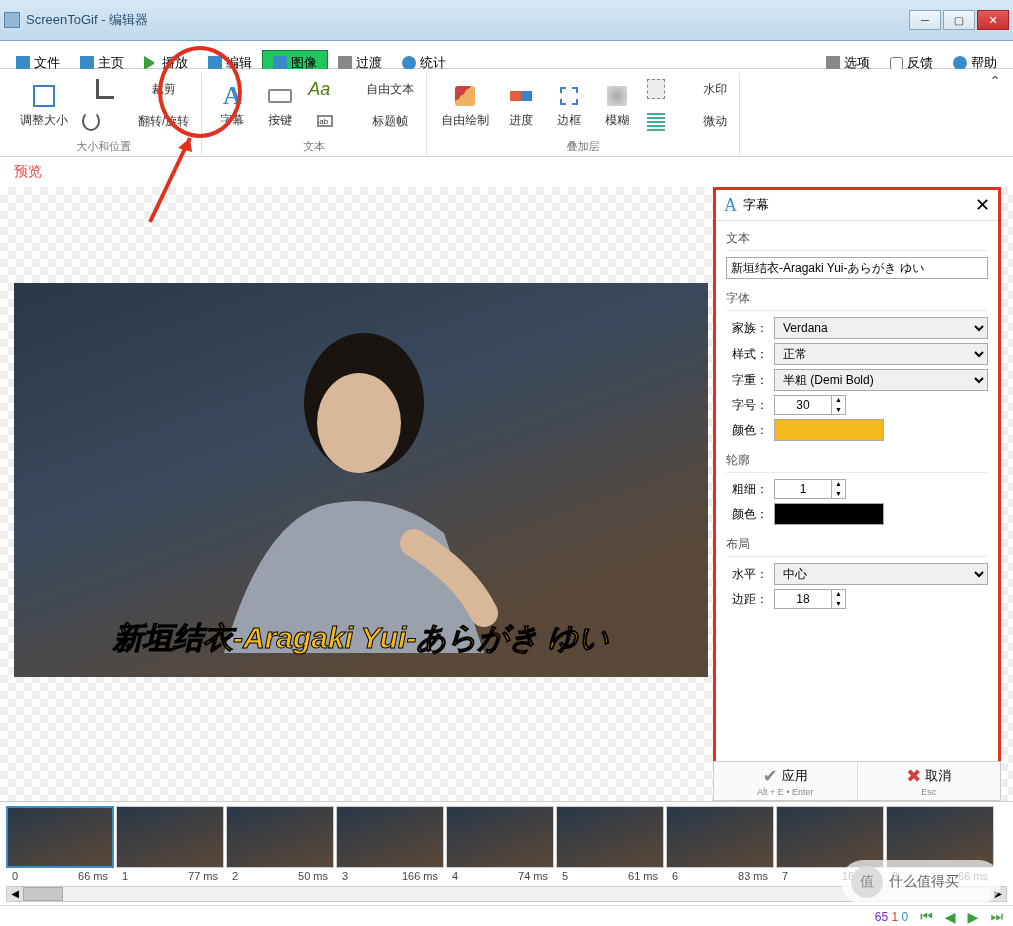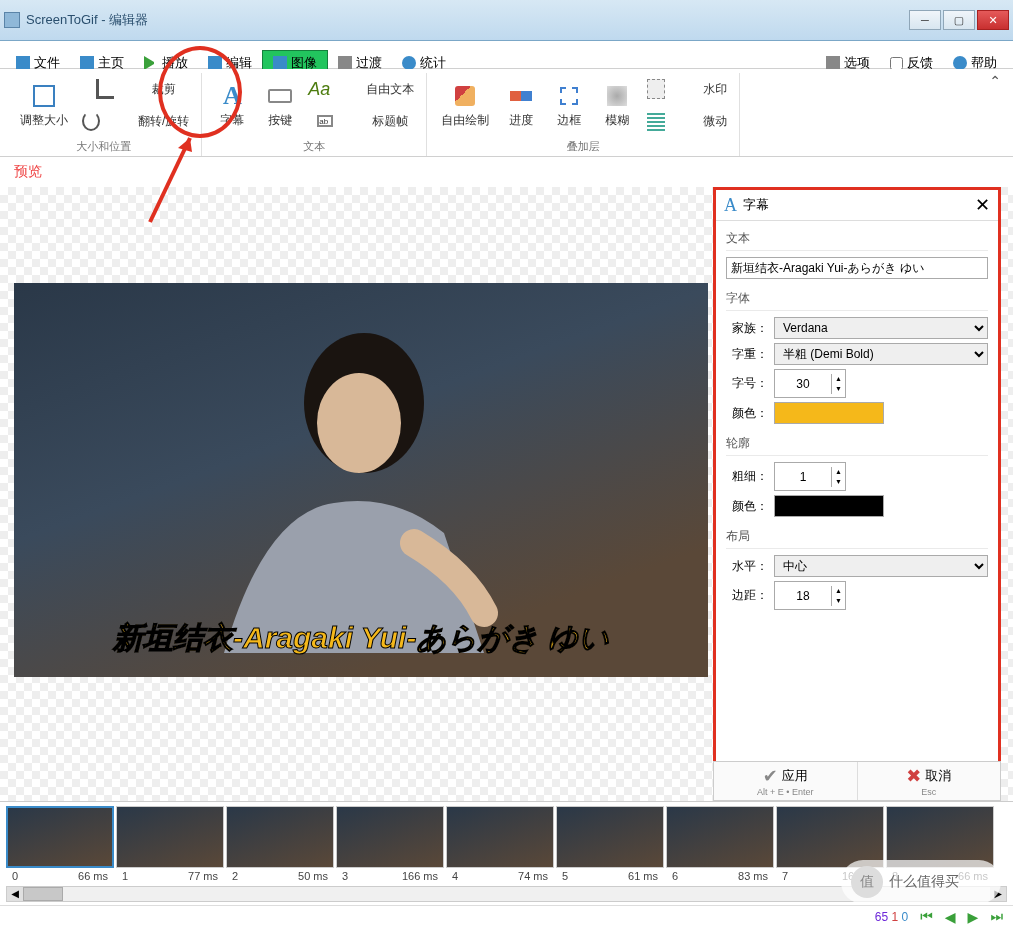--- a/index.html
+++ b/index.html
@@ -76,21 +76,21 @@
 .sp-head { display:flex; align-items:center; padding:4px 8px; border-bottom:1px solid #ddd; }
 .sp-head .spicon { font-size:18px; color:#3a8bc9; font-family:serif; margin-right:6px; }
 .sp-head .sptitle { flex:1; }
 .sp-head .spclose { font-size:18px; cursor:pointer; }
 .sp-body { padding:6px 10px; }
 .sp-sect { margin-bottom:8px; }
 .sp-sect-lbl { font-size:12px; color:#555; padding:3px 0; border-bottom:1px solid #eaeaea; margin-bottom:6px; }
 .sp-row { display:flex; align-items:center; margin:4px 0; }
 .sp-row .rl { width:48px; text-align:right; padding-right:6px; font-size:12px; }
 .sp-row input[type=text], .sp-row select { flex:1; border:1px solid #aaa; padding:2px 4px; font-size:12px; height:22px; }
-.sp-row .numbox { width:72px; border:1px solid #aaa; height:29px; display:flex; align-items:center; }
+.sp-row .numbox { width:72px; border:1px solid #aaa; height:20px; display:flex; align-items:center; }
 .sp-row .numbox span { flex:1; text-align:center; font-size:12px; }
 .sp-row .numbox .spn { width:14px; display:flex; flex-direction:column; }
 .sp-row .numbox .spn div { height:10px; font-size:7px; text-align:center; border-left:1px solid #aaa; cursor:pointer; line-height:9px;}
 .sp-row .colorbox { width:110px; height:22px; border:1px solid #aaa; cursor:pointer; }
 .fullinput { width:100%; border:1px solid #aaa; padding:3px 4px; font-size:12px; }
 
 
 .applybar { position:absolute; right:12px; bottom:0; width:288px; height:40px; display:flex; border:1px solid #ccc; background:#fafafa; }
 .applybar .abtn { flex:1; display:flex; align-items:center; justify-content:center; border-right:1px solid #ddd; cursor:pointer; font-size:13px; flex-direction:column; }
 .applybar .abtn:last-child{border-right:none;}
@@ -310,20 +310,24 @@
         <div class="sp-sect-lbl">文本</div>
         <input class="fullinput" value="新垣结衣-Aragaki Yui-あらがき ゆい" style="">
       </div>
       <div class="sp-sect">
         <div class="sp-sect-lbl">字体</div>
         <div class="sp-row">
             <div class="rl">家族：</div>
             <select><option>Verdana</option></select>
           </div>
         <div class="sp-row">
+            <div class="rl">样式：</div>
+            <select><option>正常</option></select>
+          </div>
+        <div class="sp-row">
             <div class="rl">字重：</div>
             <select><option>半粗 (Demi Bold)</option></select>
           </div>
         <div class="sp-row">
             <div class="rl">字号：</div>
             <div class="numbox">
               <span>30</span>
               <div class="spn">
                 <div>▲</div>
                 <div>▼</div>

